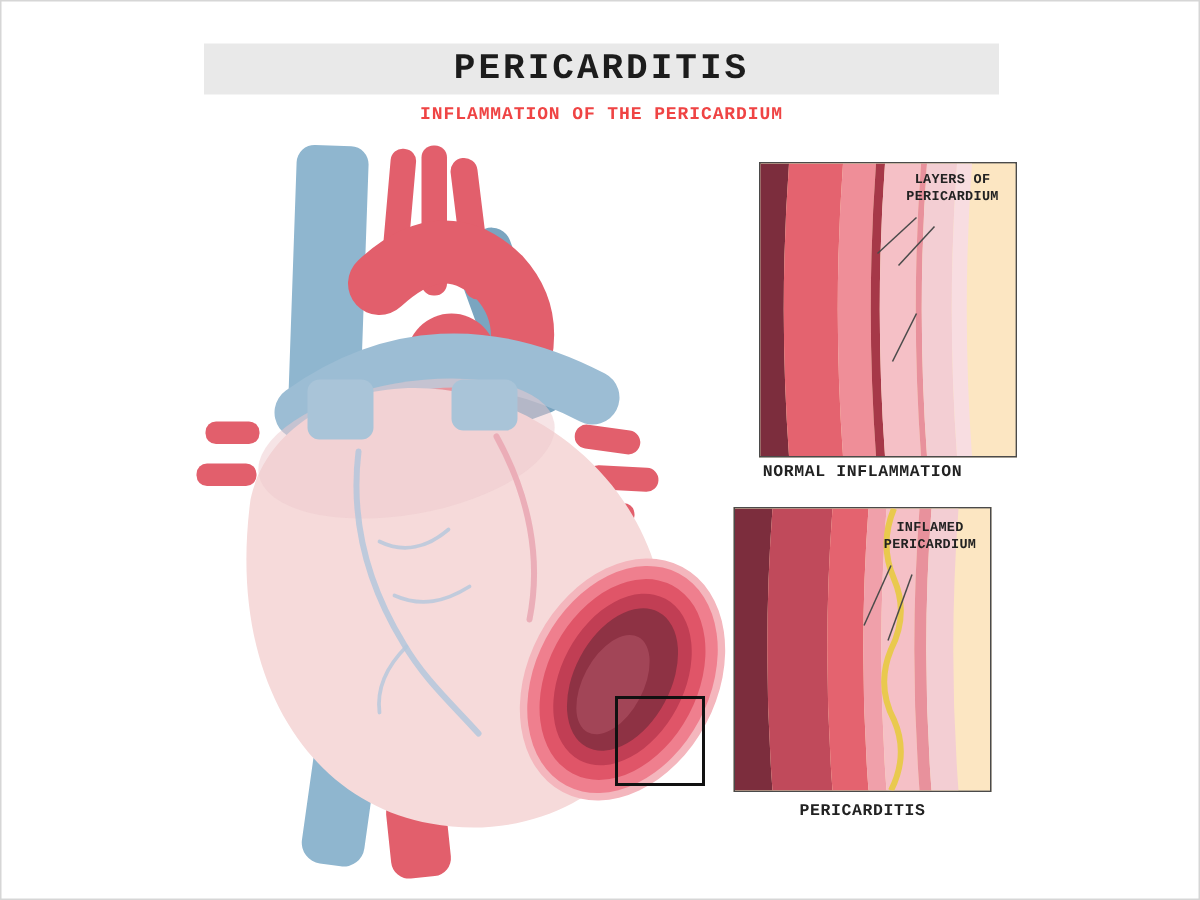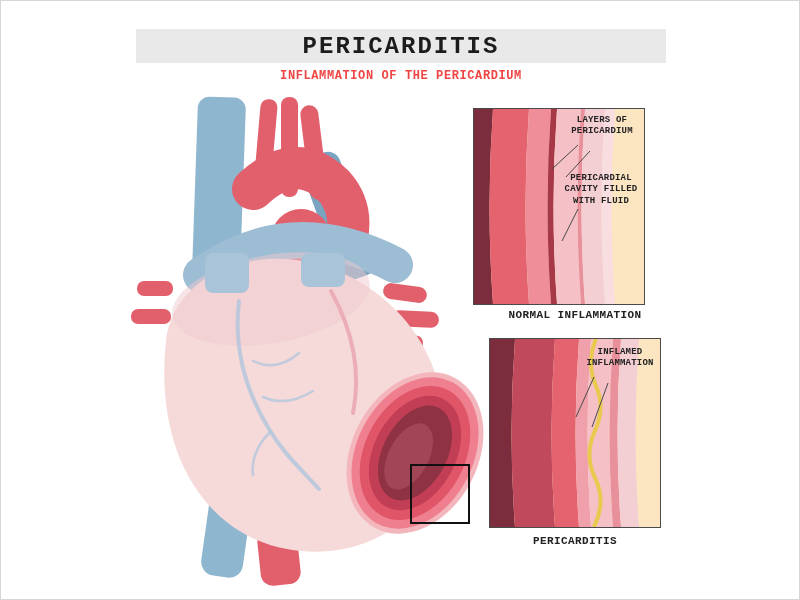--- a/index.html
+++ b/index.html
@@ -12,21 +12,21 @@
   #title-bar{
     left:135px;top:28px;width:530px;height:34px;background:#e9e9e9;
     display:flex;align-items:center;justify-content:center;
   }
   #title-text{font-size:24px;font-weight:bold;letter-spacing:2px;color:#1c1c1c;}
   #subtitle{
     left:135px;top:68px;width:530px;text-align:center;
     font-size:12px;font-weight:bold;letter-spacing:.6px;color:#ef4444;
   }
   .panel{box-sizing:border-box;border:1px solid #4a4a4a;background:#fce6c2;}
-  #panel-normal{left:472px;top:107px;width:172px;height:197px;}
+  #panel-normal{left:505px;top:107px;width:172px;height:197px;}
   #panel-inflamed{left:488px;top:337px;width:172px;height:190px;}
   .panel svg{display:block;}
   .panel-label{
     position:absolute;font-size:9px;font-weight:bold;line-height:1.25;
     letter-spacing:.2px;color:#222;text-align:center;
   }
   #label-layers{top:6px;right:4px;width:76px;}
   #label-cavity{top:64px;right:3px;width:80px;}
   #label-inflamed-peri{top:8px;right:4px;width:72px;}
   .caption{
@@ -111,37 +111,36 @@
       <path d="M107 0 Q100 97 107 195 L111 195 Q104 97 111 0 Z" fill="#e8919c"></path>
       <path d="M111 0 Q104 97 111 195 L131 195 Q124 97 131 0 Z" fill="#f3ced3"></path>
       <path d="M131 0 Q124 97 131 195 L141 195 Q134 97 141 0 Z" fill="#f8dde1"></path>
       <g>
         <line class="leader" x1="104" y1="36" x2="78" y2="60"></line>
         <line class="leader" x1="116" y1="42" x2="92" y2="68"></line>
         <line class="leader" x1="104" y1="100" x2="88" y2="132"></line>
       </g>
     </svg>
     <div class="panel-label" id="label-layers">LAYERS OF PERICARDIUM</div>
-    <div class="panel-label" id="label-cavity">PERICARDIAL CAVITY FILLED WITH FLUID</div>
   </div>
   <div class="caption" id="caption-normal">NORMAL INFLAMMATION</div>
 
   <div class="abs panel" id="panel-inflamed">
     <svg width="170" height="188" viewBox="0 0 170 188">
       <rect x="0" y="0" width="170" height="188" fill="#fce6c2"></rect>
       <path d="M-6 0 Q-10 94 -6 188 L25 188 Q18 94 25 0 Z" fill="#7c2d3d"></path>
       <path d="M25 0 Q18 94 25 188 L65 188 Q58 94 65 0 Z" fill="#c04a5b"></path>
       <path d="M65 0 Q58 94 65 188 L89 188 Q82 94 89 0 Z" fill="#e4636f"></path>
       <path d="M89 0 Q82 94 89 188 L101 188 Q94 94 101 0 Z" fill="#f0a0aa"></path>
       <path d="M101 0 Q94 94 101 188 L123 188 Q116 94 123 0 Z" fill="#f5c0c6"></path>
       <path d="M123 0 Q116 94 123 188 L131 188 Q124 94 131 0 Z" fill="#e8919c"></path>
       <path d="M131 0 Q124 94 131 188 L149 188 Q142 94 149 0 Z" fill="#f3ced3"></path>
       <path d="M106 0 Q96 24 106 47 Q116 70 104 94 Q94 118 106 141 Q116 164 104 188" stroke="#e9c94e" stroke-width="4" fill="none"></path>
       <g>
         <line class="leader" x1="104" y1="38" x2="86" y2="78"></line>
         <line class="leader" x1="118" y1="44" x2="102" y2="88"></line>
       </g>
     </svg>
-    <div class="panel-label" id="label-inflamed-peri">INFLAMED INFLAMMATION</div>
+    <div class="panel-label" id="label-inflamed-peri">INFLAMED PERICARDIUM</div>
   </div>
   <div class="caption" id="caption-pericarditis">PERICARDITIS</div>
 
 </div>
 
 </body></html>

